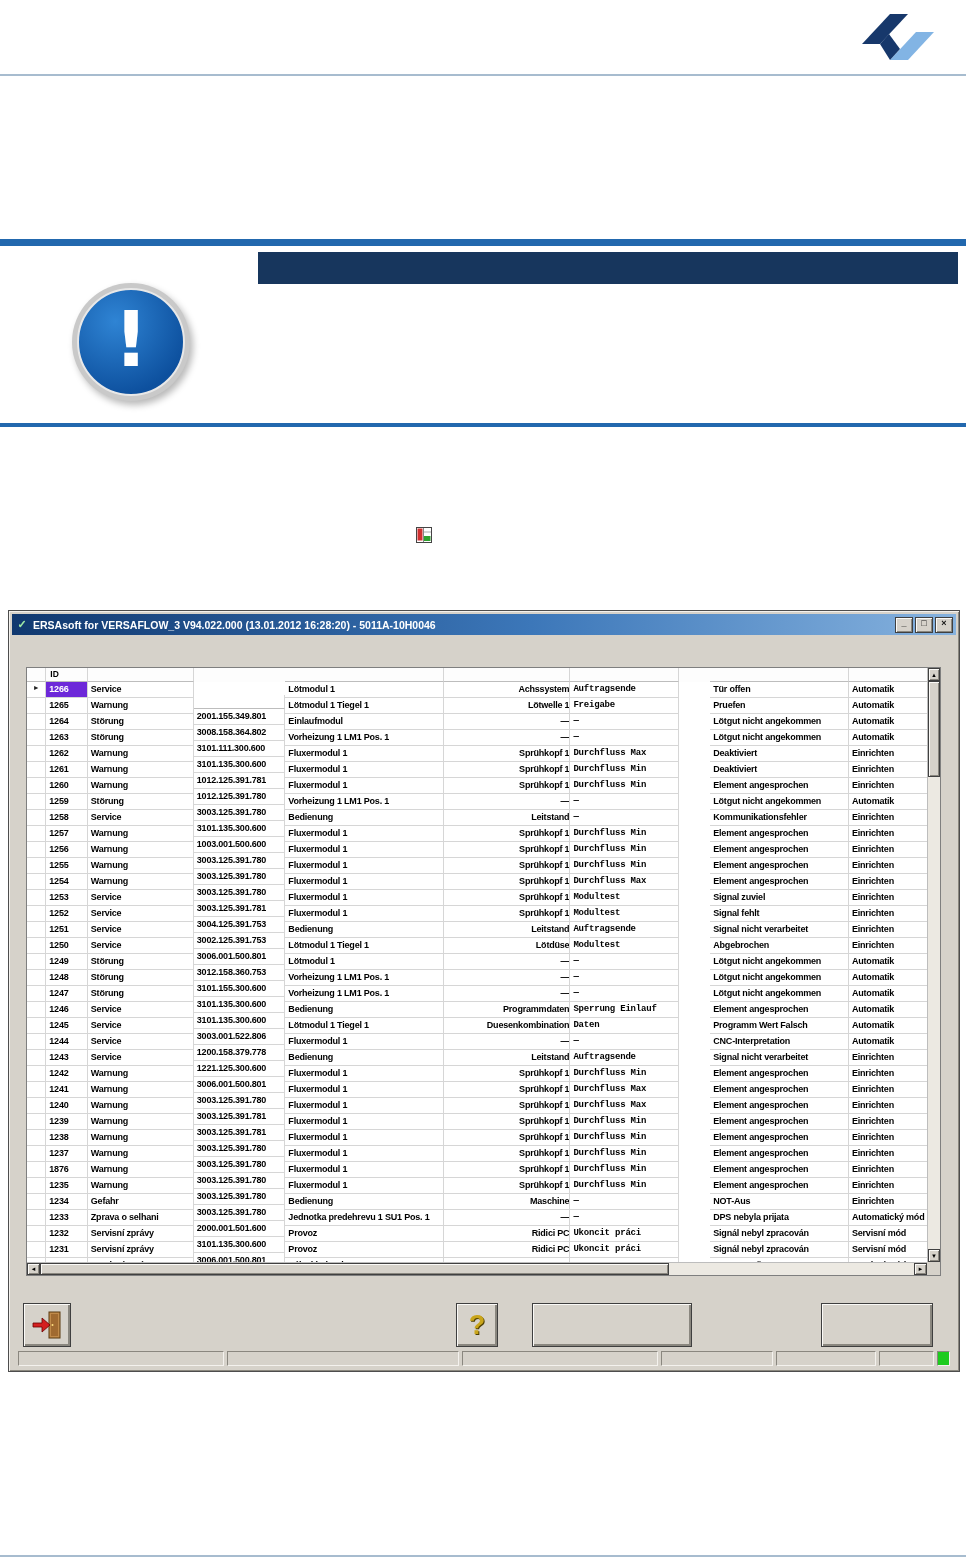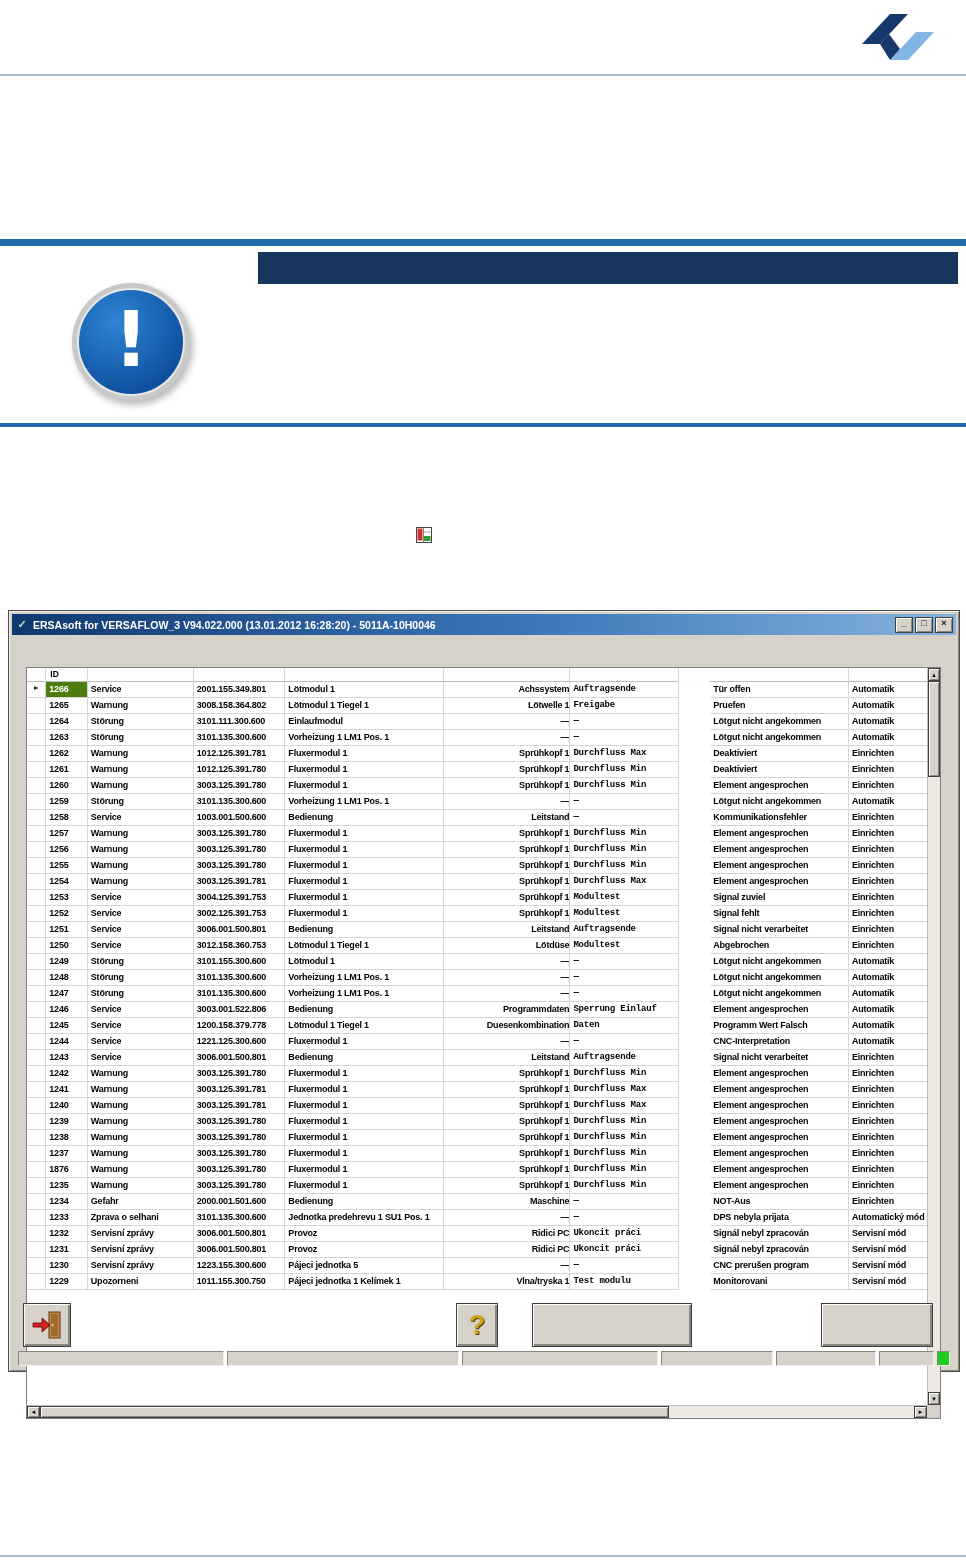--- a/index.html
+++ b/index.html
@@ -33,39 +33,39 @@
       background:linear-gradient(to right,#10386f,#3c77b9 55%,#86b2de);
       display:flex;align-items:center;padding:0 3px;box-sizing:border-box;}
   .titlebar .app-ico{width:14px;height:14px;display:flex;align-items:center;justify-content:center;
       color:#9fe8a6;font-size:11px;font-weight:bold;margin-right:4px;}
   .titlebar .ttl{color:#fff;font-size:10.5px;font-weight:bold;white-space:nowrap;flex:1;overflow:hidden;}
   .winbtn{width:16px;height:14px;margin-left:2px;background:#d6d2ca;border:1px solid #404040;
       box-shadow:inset 1px 1px 0 #fbfaf7, inset -1px -1px 0 #8a877f;
       font-size:9px;line-height:11px;text-align:center;font-weight:bold;color:#111;}
 
   
-  .table-wrap{position:absolute;left:17px;top:56px;width:915px;height:752px;background:#fff;
+  .table-wrap{position:absolute;left:17px;top:56px;width:915px;height:609px;background:#fff;
       border:1px solid #7f7f7f;box-sizing:border-box;overflow:hidden;}
   .thead{position:absolute;top:0;left:0;right:13px;height:14px;display:flex;background:#fdfdfd;}
   .tbody{position:absolute;top:14px;left:0;right:13px;bottom:13px;overflow:hidden;}
   .trow{display:flex;height:16px;}
   .cell{box-sizing:border-box;height:100%;border-right:1px solid #d6d6d6;border-bottom:1px solid #d6d6d6;
       font-size:9px;font-weight:bold;padding:2px 0 0 3px;white-space:nowrap;overflow:hidden;letter-spacing:-0.2px;}
   .hcell{box-sizing:border-box;height:100%;border-right:1px solid #d6d6d6;border-bottom:1px solid #bdbdbd;
       font-size:8.5px;font-weight:bold;padding:1px 0 0 4px;white-space:nowrap;overflow:hidden;}
   .c-sel{width:20px;text-align:center;padding-left:0;font-size:7px;color:#222;}
   .c-id{width:43px;}
   .c-type{width:110px;}
-  .c-num{width:95px;}
+  .c-num{width:95px;margin-top:27px;}
   .c-mod{width:165px;}
   .c-comp{width:131px;text-align:right;}
   .c-ev{width:113px;font-family:Liberation Mono, monospace;}
   .c-msg{width:144px;margin-left:31px;}
   .c-mode{width:81px;border-right:none;}
-  .trow.selected .c-id{background:#4d7c0f;color:#fff;}
+  .trow.selected .c-id{background:#6d28d9;color:#fff;}
 
   
   .vscroll{position:absolute;top:0;right:0;bottom:13px;width:13px;background:#ece9e2;
       border-left:1px solid #bdbdbd;box-sizing:border-box;display:flex;flex-direction:column;}
   .hscroll{position:absolute;left:0;right:13px;bottom:0;height:13px;background:#ece9e2;
       border-top:1px solid #bdbdbd;box-sizing:border-box;display:flex;}
   .sb-btn{flex:0 0 13px;background:#d6d2ca;border:1px solid #404040;
       box-shadow:inset 1px 1px 0 #fbfaf7, inset -1px -1px 0 #8a877f;
       font-size:6px;display:flex;align-items:center;justify-content:center;box-sizing:border-box;color:#000;}
   .sb-track{flex:1;position:relative;}

